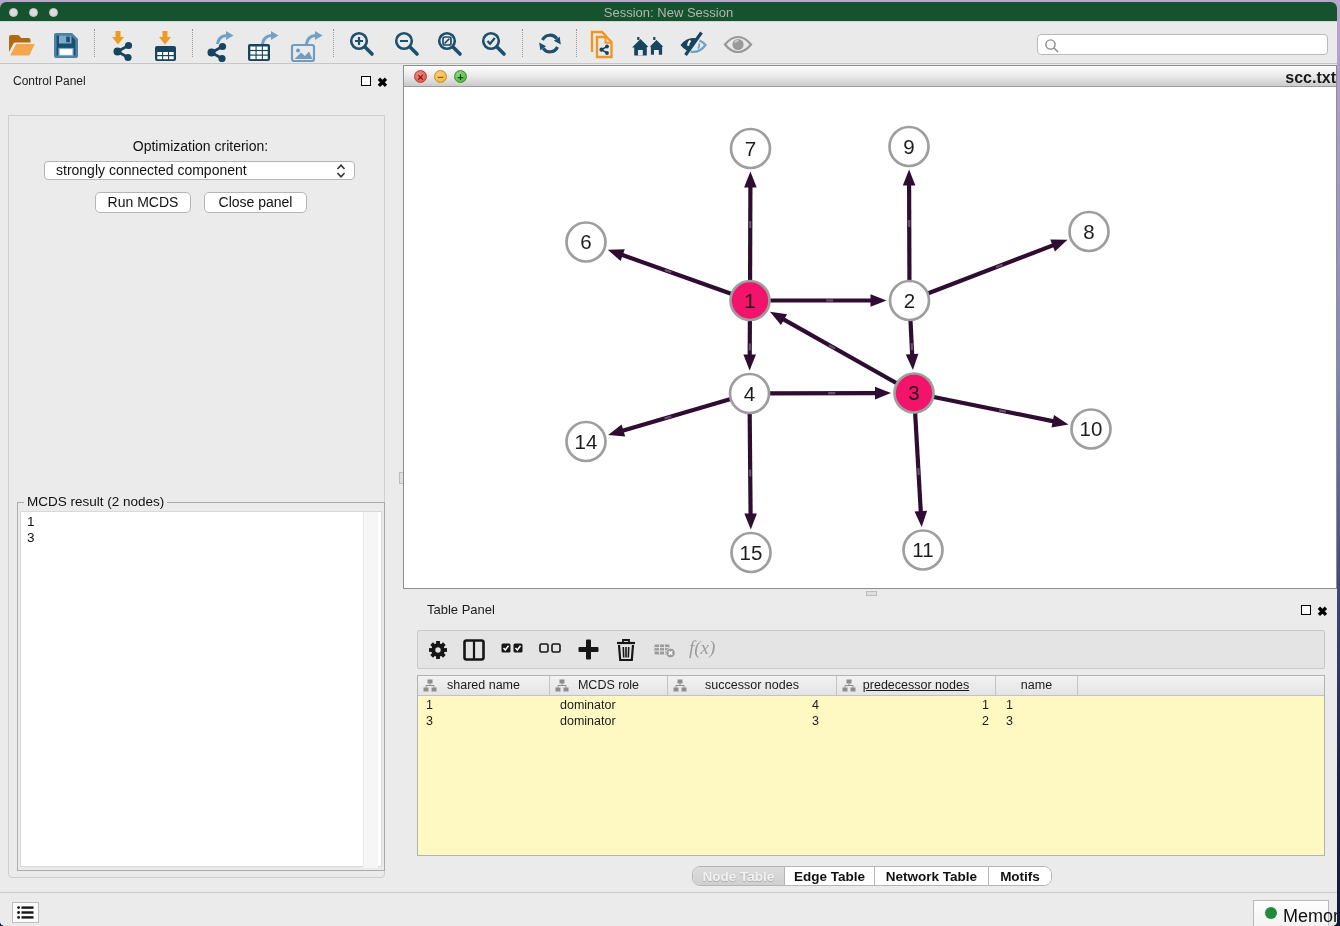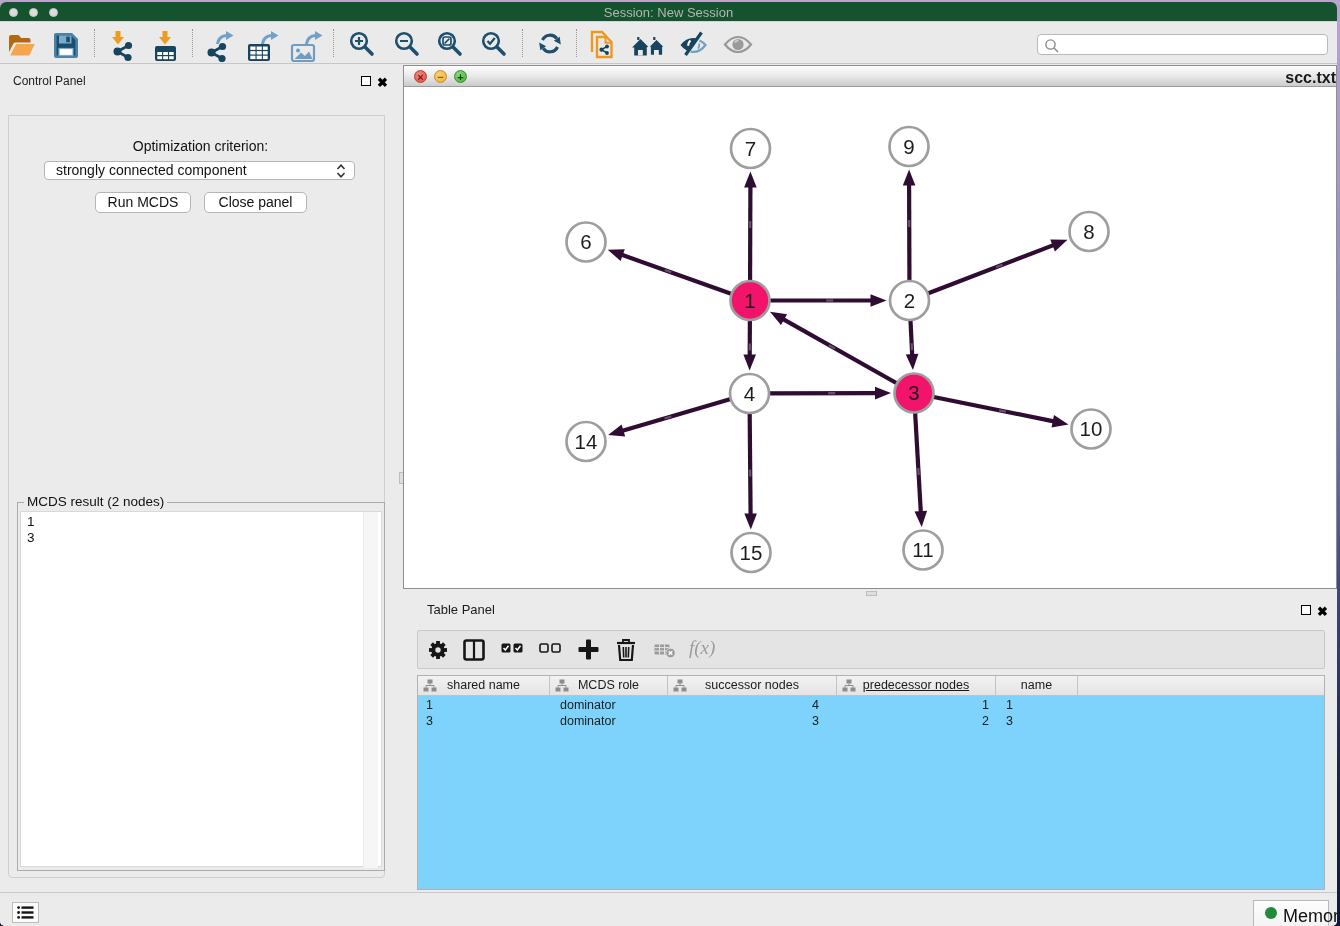--- a/index.html
+++ b/index.html
@@ -72,22 +72,22 @@
 #netcanvas { position:absolute; left:-1px; top:21px; }
 
 #hsplit { position:absolute; left:403px; top:587px; width:934px; height:13px; background:#ebebeb; }
 #hsplit-h { position:absolute; left:463px; top:2px; width:11px; height:5px;
   background:#dedede; border:1px solid #bdbdbd; }
 
 #tpanel { position:absolute; left:403px; top:600px; width:934px; height:290px; background:#ebebeb; }
 #tp-title { position:absolute; left:24px; top:0px; font-size:13px; color:#1c1c1c; }
 #tp-toolbar { position:absolute; left:14px; top:28px; width:908px; height:39px;
   background:#e4e4e4; border:1px solid #c9c9c9; border-radius:2px; }
-#tp-table { position:absolute; left:14px; top:73px; width:908px; height:215px;
-  background:#7dd3fc; border:1px solid #b2b2b2; }
+#tp-table { position:absolute; left:14px; top:73px; width:908px; height:181px;
+  background:#fef9c3; border:1px solid #b2b2b2; }
 #tp-header { position:absolute; left:0; top:0; width:100%; height:20px;
   background:linear-gradient(#f2f2f2,#e4e4e4); border-bottom:1px solid #c2c2c2; display:flex; }
 .thc { height:20px; position:relative; border-right:1px solid #c4c4c4;
   font-size:12.5px; color:#1a1a1a; text-align:center; line-height:19px; }
 .treeic { position:absolute; left:5px; top:3px; }
 .trow { position:absolute; left:0; width:100%; height:16px; font-size:12.5px; color:#1c1c1c; }
 .trow span { position:absolute; top:0; }
 #tp-tabs { position:absolute; left:289px; top:264px; height:20px; display:flex;
   border:1px solid #b5b5b5; border-radius:8px; overflow:hidden; background:#fff; }
 .ttab { height:100%; border-right:1px solid #b5b5b5; font-size:13.5px; font-weight:bold;
@@ -504,20 +504,26 @@
           <span style="left:588px;">1</span>
       </div>
       <div class="trow" style="top:38px;">
         <span style="left:8px;">3</span>
           <span style="left:142px;">dominator</span>
         <span style="left:394px;">3</span>
           <span style="left:564px;">2</span>
           <span style="left:588px;">3</span>
       </div>
     </div>
+    <div id="tp-tabs">
+      <div class="ttab sel" style="width:92px;">Node Table</div>
+      <div class="ttab" style="width:90px;">Edge Table</div>
+      <div class="ttab" style="width:114px;">Network Table</div>
+      <div class="ttab" style="width:62px;">Motifs</div>
+    </div>
   </div>
 
   <div id="statusbar">
     <div id="sb-left">
       <svg width="17" height="13" viewBox="0 0 17 13" style="position:absolute;left:4px;top:3px;">
         <g fill="#161616">
           <circle cx="1.6" cy="1.6" r="1.4"></circle>
             <rect x="4.5" y="0.4" width="12" height="2.4"></rect>
           <circle cx="1.6" cy="6.5" r="1.4"></circle>
             <rect x="4.5" y="5.3" width="12" height="2.4"></rect>

